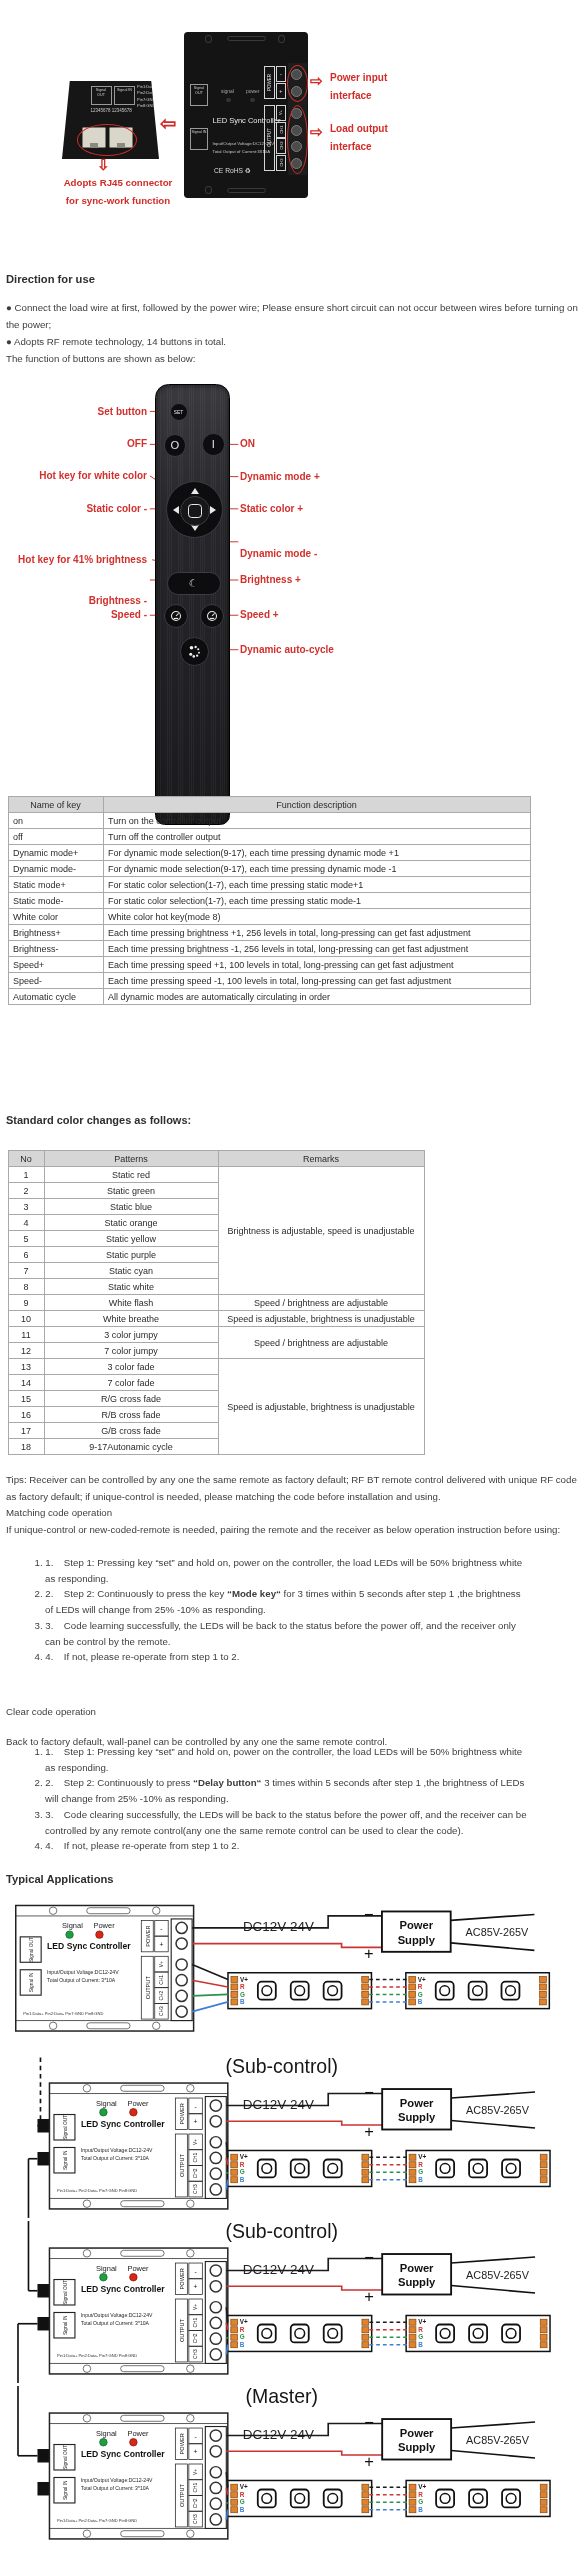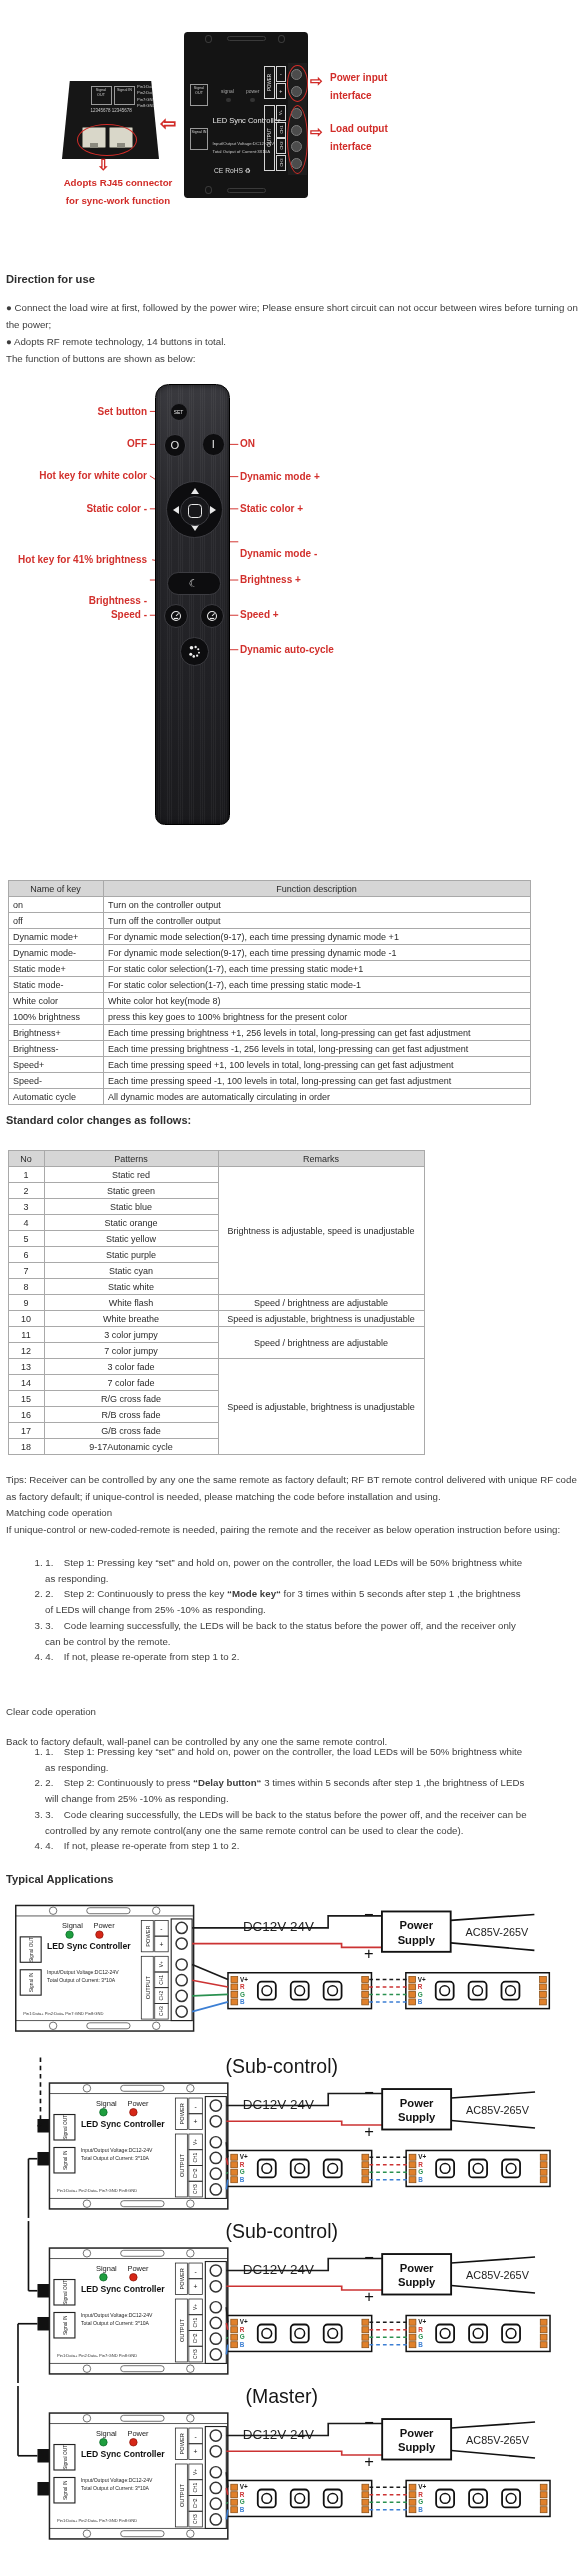--- a/index.html
+++ b/index.html
@@ -225,21 +225,21 @@
   <span class="rlab left" style="top:229px;">Speed -</span>
   <span class="rlab right" style="top:58px;">ON</span>
   <span class="rlab right" style="top:91px;">Dynamic mode +</span>
   <span class="rlab right" style="top:123px;">Static color +</span>
   <span class="rlab right" style="top:168px;">Dynamic mode -</span>
   <span class="rlab right" style="top:194px;">Brightness +</span>
   <span class="rlab right" style="top:229px;">Speed +</span>
   <span class="rlab right" style="top:264px;">Dynamic auto-cycle</span>
 </div>
 
-<table class="abs" id="key-table" style="left:7.5px;top:880px;">
+<table class="abs" id="key-table" style="left:7.5px;top:796px;">
   <thead>
       <tr>
     <th style="width:95px;">Name of key</th>
     <th>Function description</th>
   </tr>
     </thead>
   <tbody>
       <tr>
         <td>on</td>
         <td>Turn on the controller output</td>
@@ -260,24 +260,20 @@
         <td>Static mode+</td>
         <td>For static color selection(1-7), each time pressing static mode+1</td>
       </tr>
       <tr>
         <td>Static mode-</td>
         <td>For static color selection(1-7), each time pressing static mode-1</td>
       </tr>
       <tr>
         <td>White color</td>
         <td>White color hot key(mode 8)</td>
-      </tr>
-      <tr>
-        <td>100% brightness</td>
-        <td>press this key goes to 100% brightness for the present color</td>
       </tr>
       <tr>
         <td>Brightness+</td>
         <td>Each time pressing brightness +1, 256 levels in total, long-pressing can get fast adjustment</td>
       </tr>
       <tr>
         <td>Brightness-</td>
         <td>Each time pressing brightness -1, 256 levels in total, long-pressing can get fast adjustment</td>
       </tr>
       <tr>

